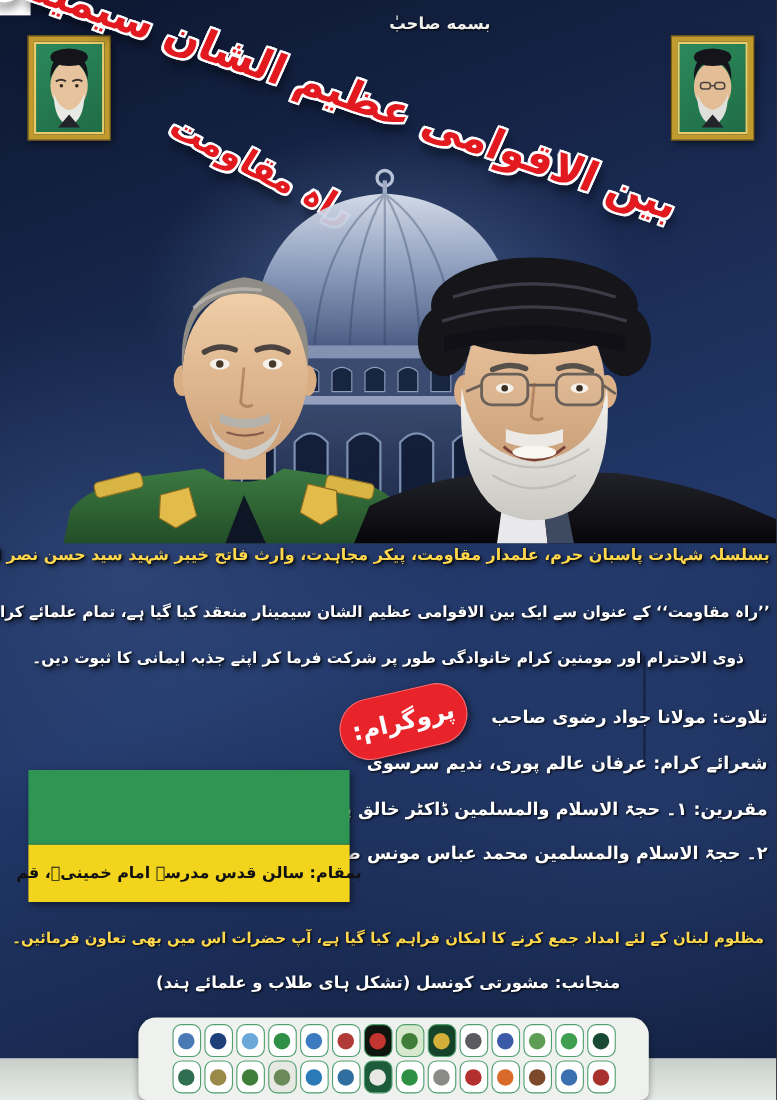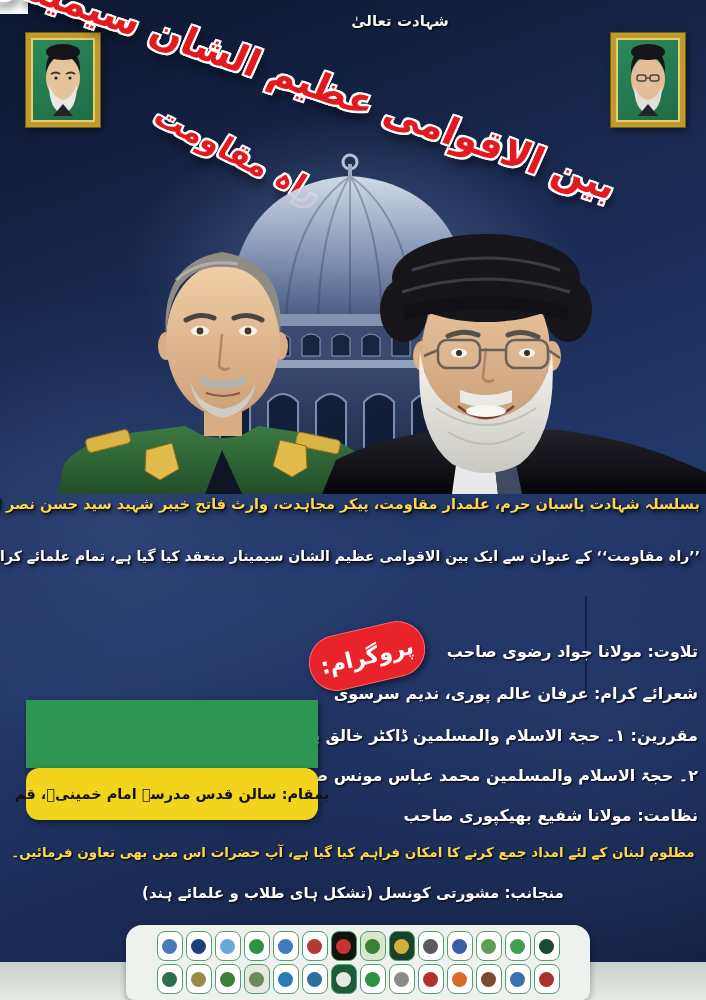--- a/index.html
+++ b/index.html
@@ -50,21 +50,21 @@
   .pl-3{top:726px;}
   .pl-4{top:766px;}
   .pl-5{top:806px;}
   
   .date-box{position:absolute;left:26px;top:700px;width:292px;height:68px;background:#2f9552;
     color:#fff;font-weight:bold;font-size:11.5px;text-align:center;display:flex;flex-direction:column;
     justify-content:center;gap:6px;box-shadow:2px 3px 6px rgba(0,0,0,.45);}
   .date-box div{white-space:nowrap;}
   .venue-box{position:absolute;left:26px;top:768px;width:292px;height:52px;background:#f2d41d;
     color:#111;font-weight:bold;font-size:14.5px;text-align:center;display:flex;align-items:center;
-    justify-content:center;white-space:nowrap;box-shadow:2px 3px 6px rgba(0,0,0,.45);border-radius:13px;}
+    justify-content:center;white-space:nowrap;box-shadow:2px 3px 6px rgba(0,0,0,.45);}
   .appeal{position:absolute;left:6px;right:6px;top:844px;text-align:center;color:#ffd84d;
     font-weight:bold;font-size:13.5px;white-space:nowrap;text-shadow:1px 1px 2px #000;}
   .organizer{position:absolute;left:6px;right:6px;top:884px;text-align:center;color:#fff;
     font-weight:bold;font-size:15px;white-space:nowrap;text-shadow:1px 1px 2px #000;}
   
   .footer-band{position:absolute;left:0;right:0;top:962px;height:38px;
     background:linear-gradient(#c8cfcb,#e7ebe7);}
   .logo-panel{position:absolute;left:126px;top:925px;width:464px;height:75px;background:#eef1ee;
     border-radius:16px 16px 8px 8px;box-shadow:0 2px 7px rgba(0,0,0,.35);
     display:flex;flex-direction:column;justify-content:center;gap:3px;padding:3px 0;box-sizing:border-box;}
@@ -73,21 +73,21 @@
     display:flex;align-items:center;justify-content:center;}
   .logo-mark{width:15px;height:15px;border-radius:50%;display:block;}
 </style>
 </head>
 <body>
 
 <div class="poster">
 
   <div class="corner-artifact"></div>
 
-  <div class="bismillah">شہادت تعالیٰ</div>
+  <div class="bismillah">بسمه صاحبٰ</div>
 
   <div class="frame left">
     <svg viewBox="0 0 64 84">
       <ellipse cx="32" cy="40" rx="17" ry="22" fill="#e6c39c"></ellipse>
       <path d="M15 34 Q14 12 32 10 Q50 12 49 34 Q44 18 32 17 Q20 18 15 34 Z" fill="#14141a"></path>
       <ellipse cx="32" cy="14" rx="17" ry="8" fill="#14141a"></ellipse>
       <path d="M18 46 Q18 72 32 76 Q46 72 46 46 Q42 60 32 62 Q22 60 18 46 Z" fill="#e8e8e4"></path>
       <path d="M20 36 q5 -3 9 0 M35 36 q5 -3 9 0" stroke="#3a3430" stroke-width="2" fill="none"></path>
       <circle cx="25" cy="40" r="1.6" fill="#2c241e"></circle>
         <circle cx="39" cy="40" r="1.6" fill="#2c241e"></circle>
@@ -229,29 +229,29 @@
         <path d="M436 180 Q486 214 536 180 M448 204 Q486 228 524 204" stroke="#b9b8b2" stroke-width="2" fill="none" opacity=".8"></path>
         <path d="M460 162 Q486 172 512 162 L512 174 Q486 184 460 174 Z" fill="#ece9e4"></path>
         <path d="M458 178 Q486 202 514 178" stroke="#7a4038" stroke-width="2.5" fill="none"></path>
         <ellipse cx="486" cy="183" rx="20" ry="6" fill="#f8f6f1"></ellipse>
       </g>
     </svg>
   </div>
 
   <div class="tribute">بسلسلہ شہادت پاسبان حرم، علمدار مقاومت، پیکر مجاہدت، وارث فاتح خیبر شہید سید حسن نصر اللہؒ</div>
   <div class="intro-line intro-1">’’راہ مقاومت‘‘ کے عنوان سے ایک بین الاقوامی عظیم الشان سیمینار منعقد کیا گیا ہے، تمام علمائے کرام، طلاب</div>
+  <div class="intro-line intro-2">ذوی الاحترام اور مومنین کرام خانوادگی طور پر شرکت فرما کر اپنے جذبہ ایمانی کا ثبوت دیں۔</div>
 
   <div class="divider-line"></div>
 
   <div class="program-badge">پروگرام:</div>
   <div class="program-line pl-1">تلاوت: مولانا جواد رضوی صاحب</div>
   <div class="program-line pl-2">شعرائے کرام: عرفان عالم پوری، ندیم سرسوی</div>
   <div class="program-line pl-3">مقررین: ۱۔ حجۃ الاسلام والمسلمین ڈاکٹر خالق پور صاحب</div>
   <div class="program-line pl-4">۲۔ حجۃ الاسلام والمسلمین محمد عباس مونس صاحب</div>
-  <div class="program-line pl-5">نظامت: مولانا شفیع بھیکپوری صاحب</div>
 
   <div class="date-box">
   </div>
   <div class="venue-box">بمقام: سالن قدس مدرسہ امام خمینیؒ، قم</div>
 
   <div class="appeal">مظلوم لبنان کے لئے امداد جمع کرنے کا امکان فراہم کیا گیا ہے، آپ حضرات اس میں بھی تعاون فرمائیں۔</div>
   <div class="organizer">منجانب: مشورتی کونسل (تشکل ہای طلاب و علمائے ہند)</div>
 
   <div class="footer-band"></div>
   <div class="logo-panel">

